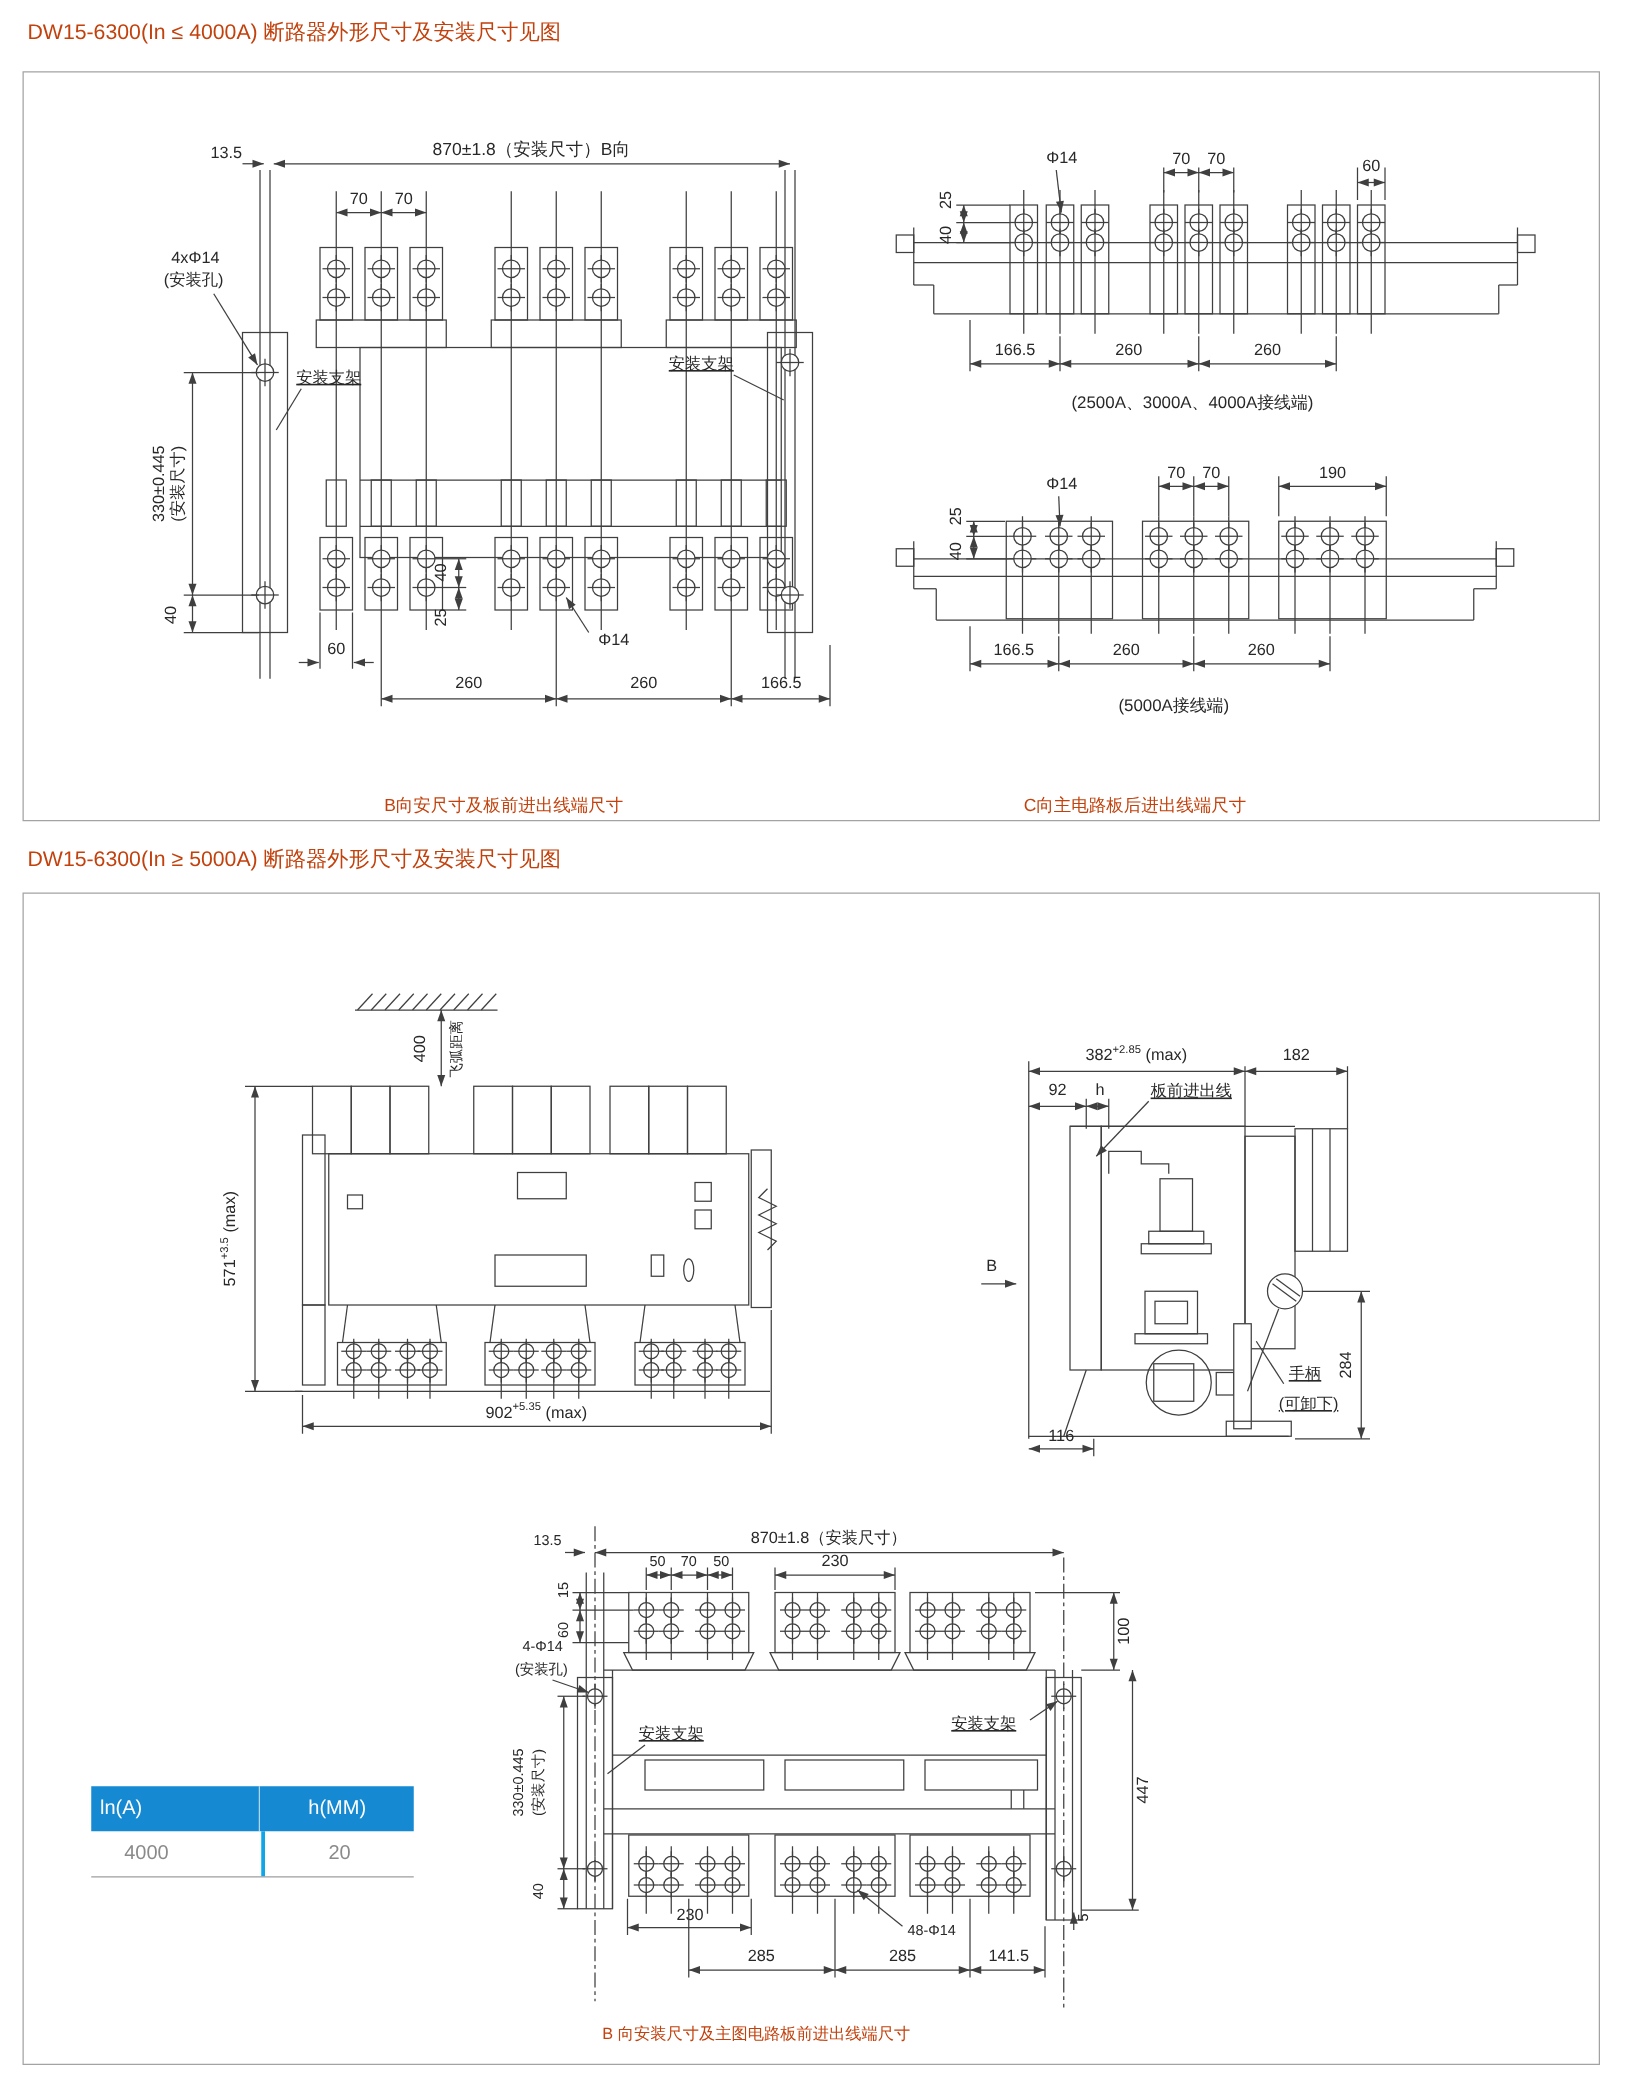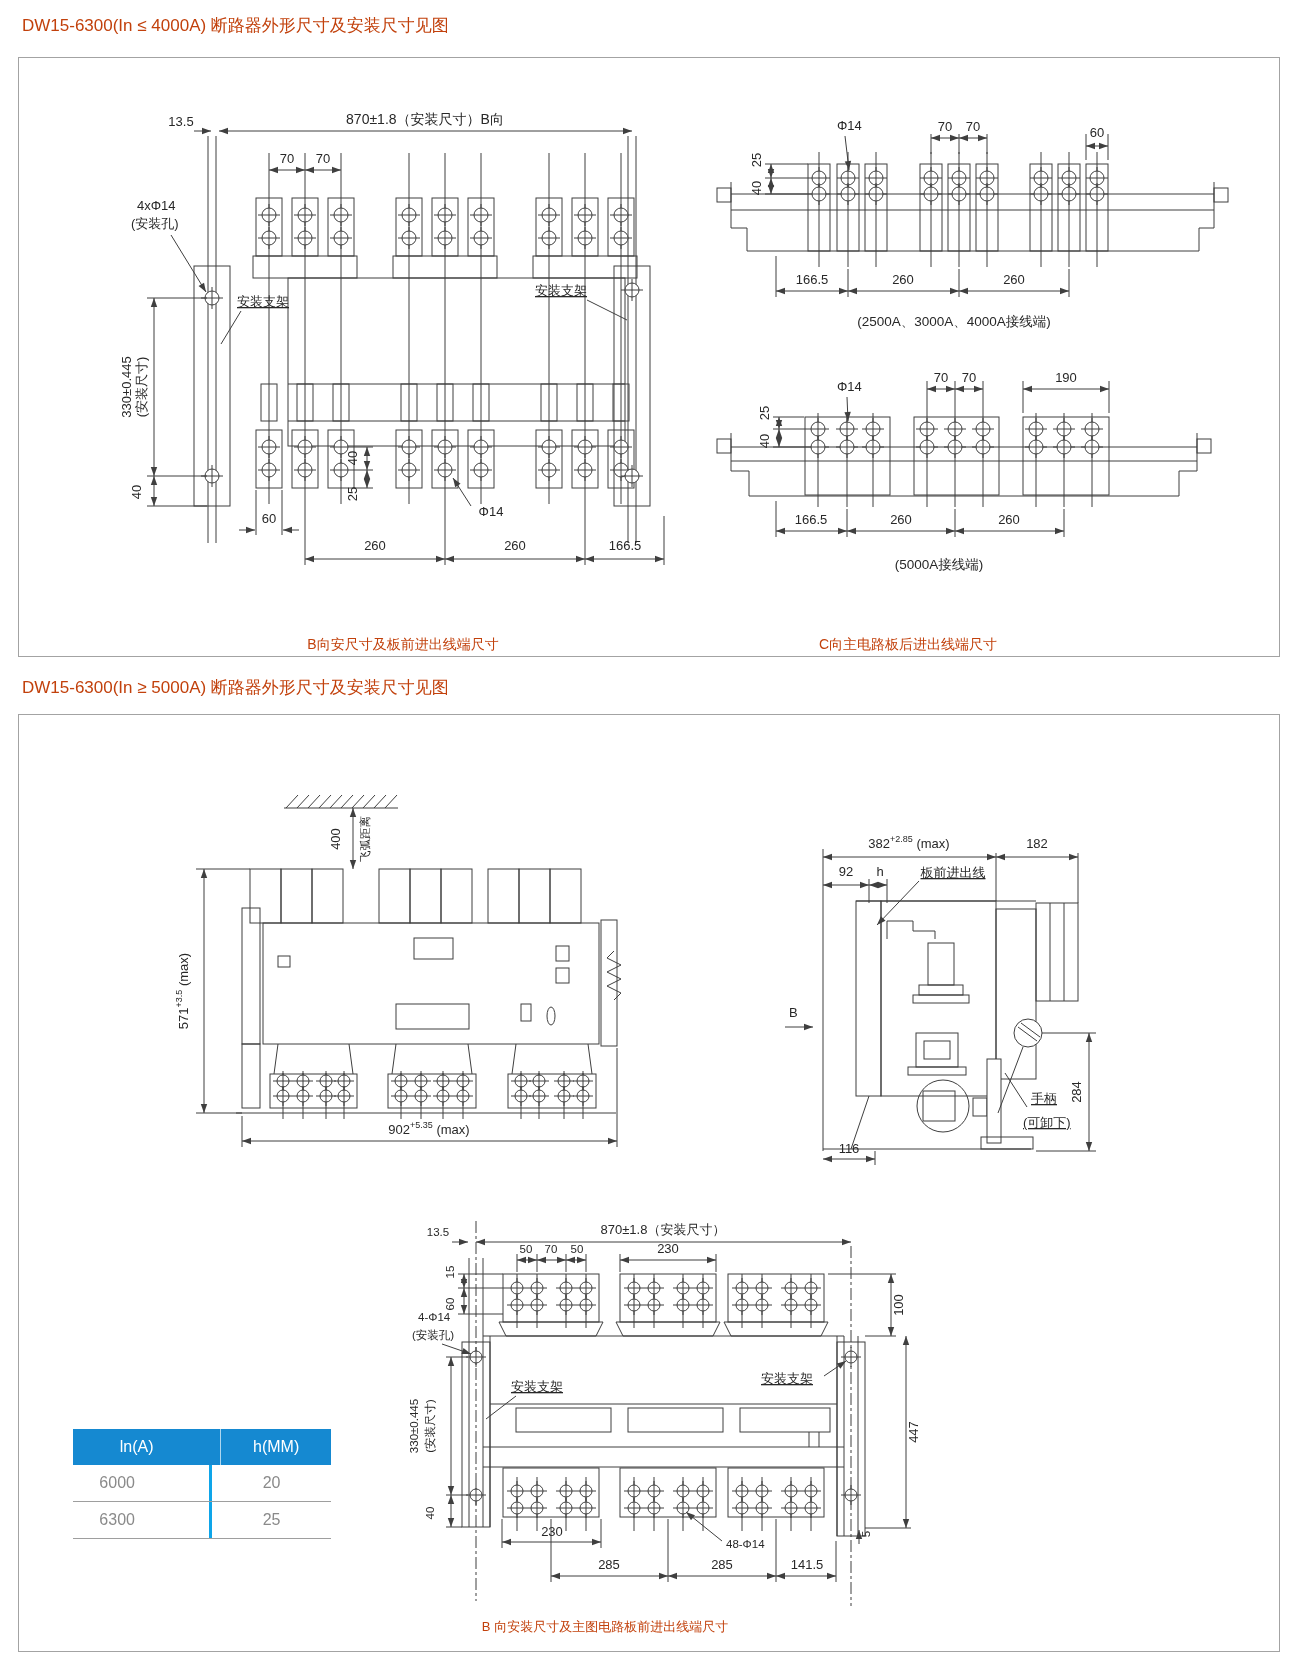--- a/index.html
+++ b/index.html
@@ -23,21 +23,21 @@
   .cl{stroke:#3f3f3f;stroke-width:1;stroke-dasharray:12 3 3 3;fill:none;}
   .da{marker-start:url(#ar);marker-end:url(#ar);}
   .de{marker-end:url(#ar);}
   .hatch line{stroke:#3f3f3f;stroke-width:1;}
   
   .tbl{position:absolute;left:54px;top:714px;width:258px;font-size:16px;}
   .tbl .tr{display:flex;height:36px;line-height:36px;}
   .tbl .th{color:#fff;}
   .tbl .c1{width:110px;}
   .tbl .c2{width:148px;text-align:center;margin-left:48px;}
-  .tbl .th .c1{padding-left:28px;width:96px;text-align:center;}
+  .tbl .th .c1{padding-left:7px;width:96px;}
   .tbl .th .c2{border-left:1px solid rgba(255,255,255,.65);}
   .tbl .bd{color:#8a8a8a;border-bottom:1px solid #9e9e9e;}
   .tbl .bd .c1{text-align:center;}
   .tbl .bd .c2{border-left:3px solid #0ea5e9;}
 </style>
 </head>
 <body>
 
 <svg width="0" height="0">
   <defs>
@@ -630,23 +630,19 @@
       <text x="431" y="423" text-anchor="middle">141.5</text>
     </g>
   </svg>
 
   <div class="tbl">
     <div class="tr th" style="background: rgb(21, 137, 209);">
       <div class="c1">ln(A)</div>
       <div class="c2">h(MM)</div>
     </div>
     <div class="tr bd">
-      <div class="c1">6000</div>
+      <div class="c1">4000</div>
       <div class="c2">20</div>
     </div>
-    <div class="tr bd">
-      <div class="c1">6300</div>
-      <div class="c2">25</div>
-    </div>
   </div>
 
   <div class="cap" style="left:386px;top:903px;font-size:13px">B 向安装尺寸及主图电路板前进出线端尺寸</div>
 </div>
 
 </body></html>

